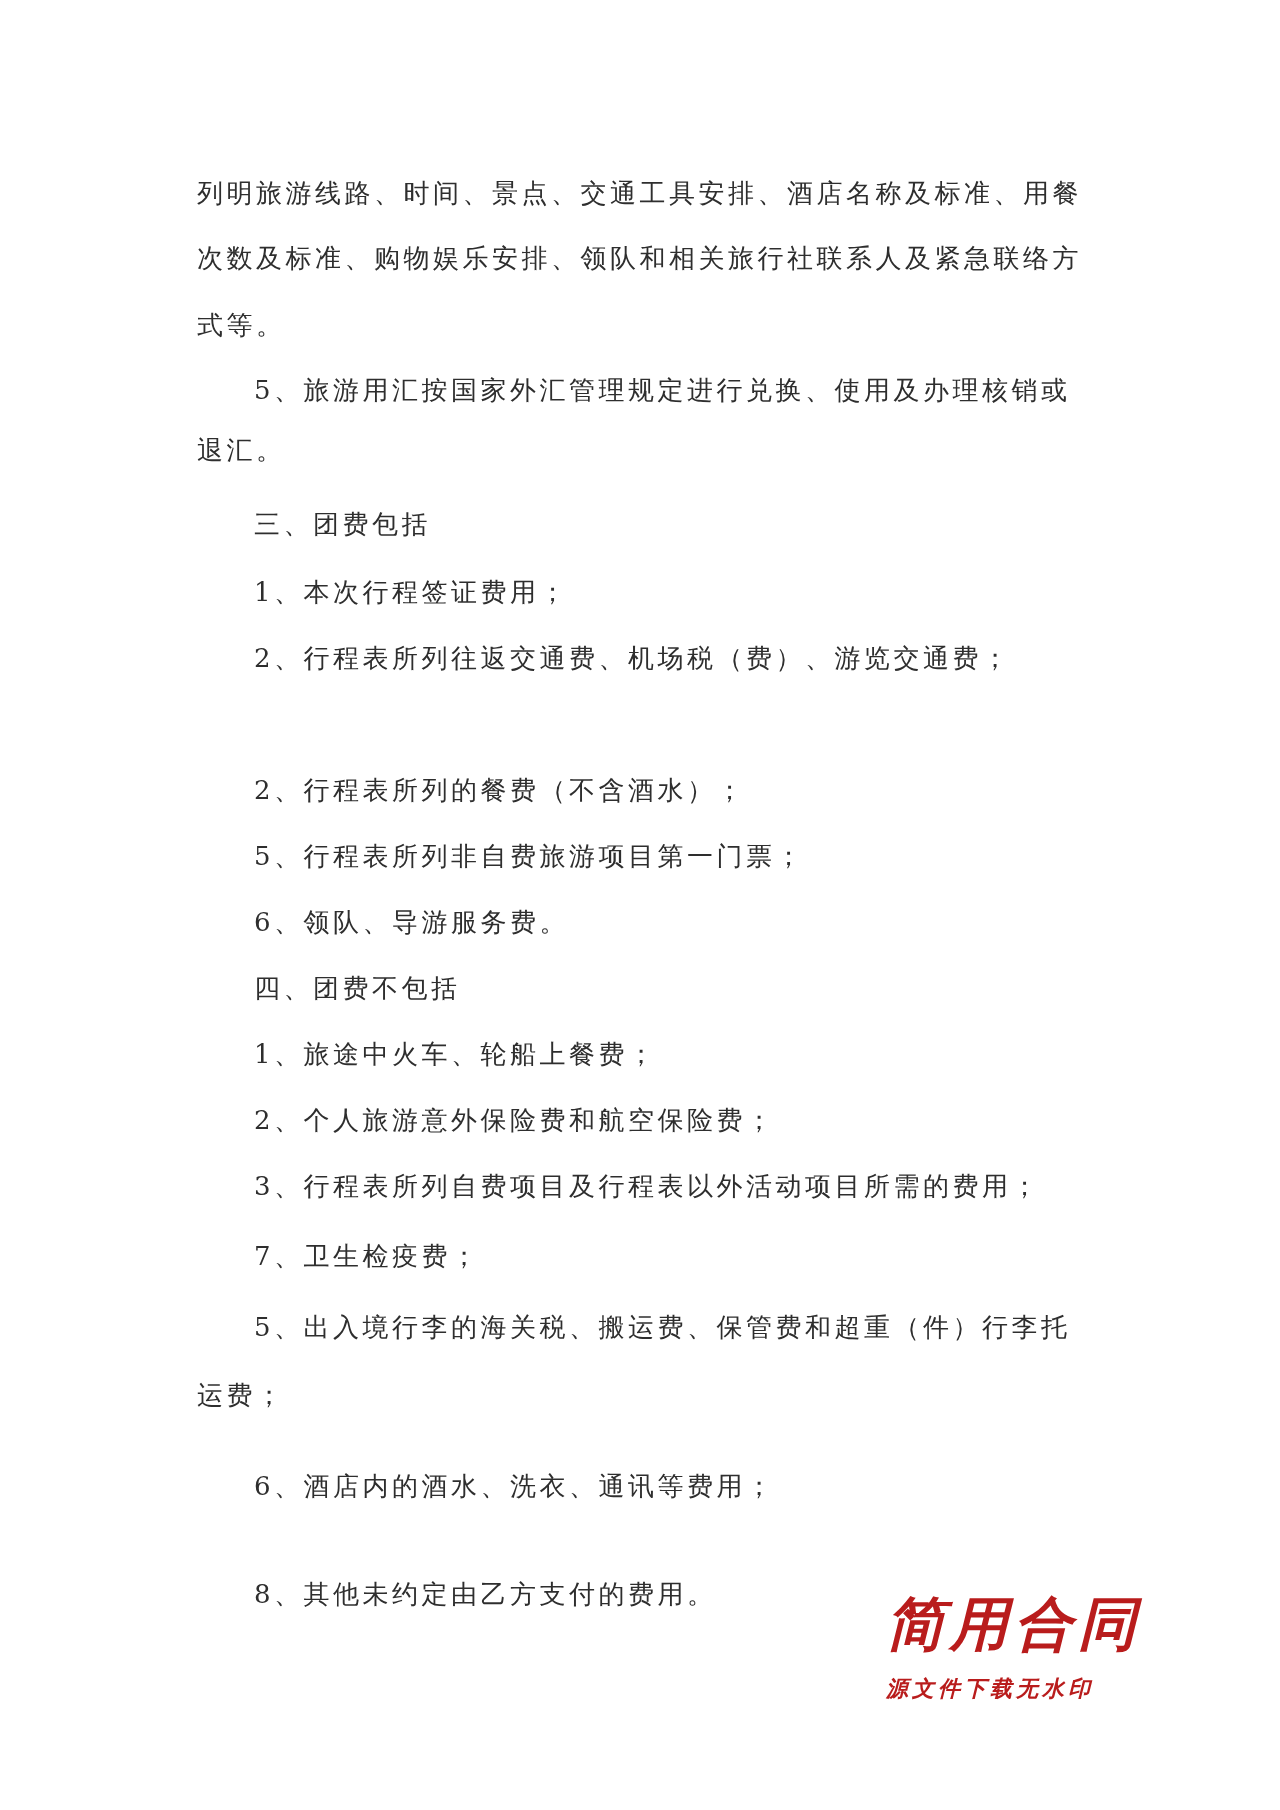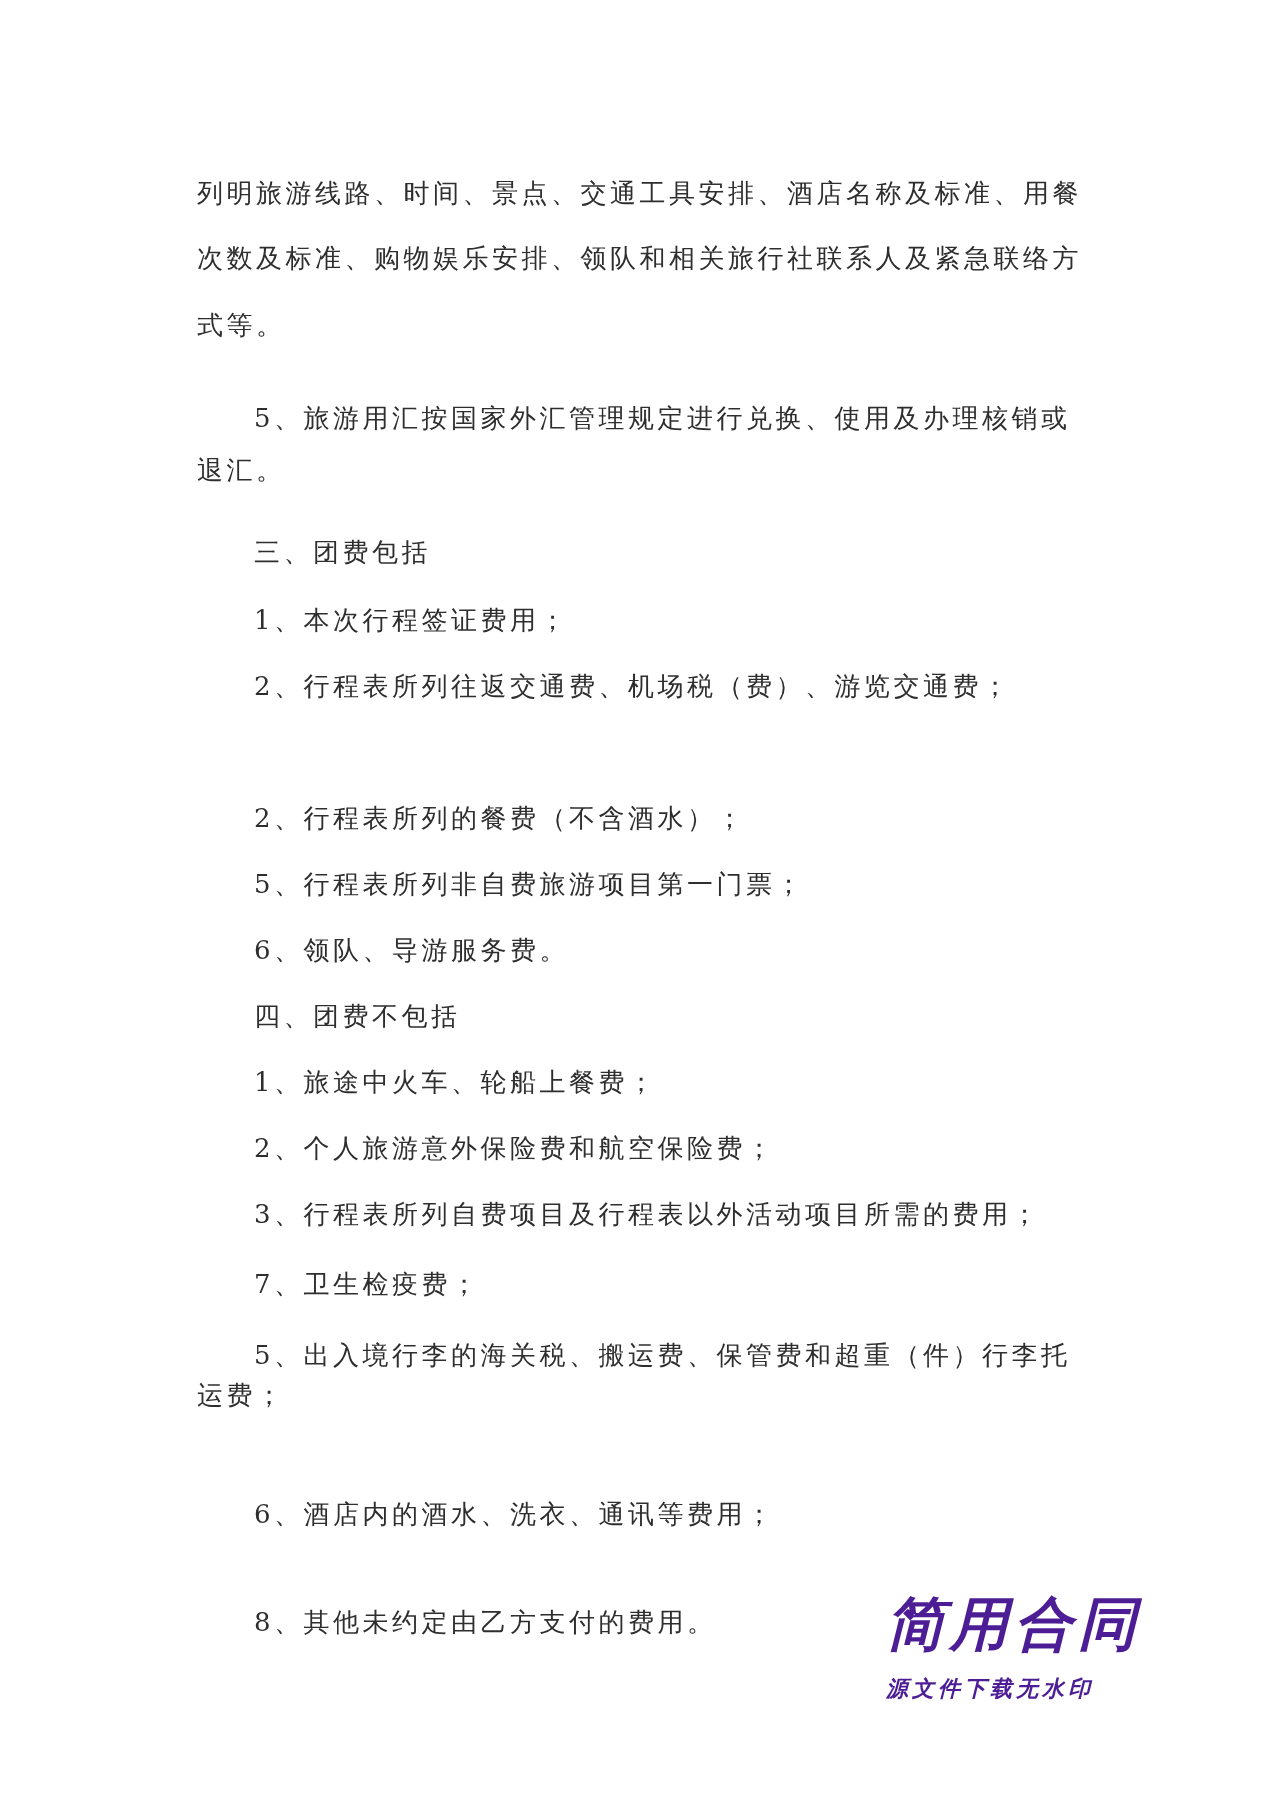--- a/index.html
+++ b/index.html
@@ -28,29 +28,28 @@
       left: 197px;
       height: 40px;
       line-height: 40px;
       font-size: 26px;
       letter-spacing: 3.5px;
       white-space: nowrap;
       font-weight: normal;
     }
     .line.indent {
       left: 254px;
-      margin-top: 28px;
     }
     .watermark {
       position: absolute;
       left: 886px;
       top: 1590px;
       width: 300px;
       font-family: "DejaVu Sans", "Liberation Sans", sans-serif;
-      color: #4c1d95;
+      color: #b91c1c;
       font-style: italic;
       font-weight: bold;
       pointer-events: none;
     }
     .wm-title {
       font-size: 58px;
       line-height: 68px;
       letter-spacing: 6px;
       white-space: nowrap;
     }
@@ -64,21 +63,21 @@
   </style>
 </head>
 <body>
 
 <div class="page">
 
   <div class="line" style="top:173px">列明旅游线路、时间、景点、交通工具安排、酒店名称及标准、用餐</div>
   <div class="line" style="top:238px">次数及标准、购物娱乐安排、领队和相关旅行社联系人及紧急联络方</div>
   <div class="line" style="top:305px">式等。</div>
   <div class="line indent" style="top:370px">5、旅游用汇按国家外汇管理规定进行兑换、使用及办理核销或</div>
-  <div class="line" style="top:450px">退汇。</div>
+  <div class="line" style="top:430px">退汇。</div>
 
   <div class="line indent" style="top:504px">三、团费包括</div>
   <div class="line indent" style="top:572px">1、本次行程签证费用；</div>
   <div class="line indent" style="top:638px">2、行程表所列往返交通费、机场税（费）、游览交通费；</div>
   <div class="line indent" style="top:770px">2、行程表所列的餐费（不含酒水）；</div>
   <div class="line indent" style="top:836px">5、行程表所列非自费旅游项目第一门票；</div>
   <div class="line indent" style="top:902px">6、领队、导游服务费。</div>
 
   <div class="line indent" style="top:968px">四、团费不包括</div>
   <div class="line indent" style="top:1034px">1、旅途中火车、轮船上餐费；</div>

